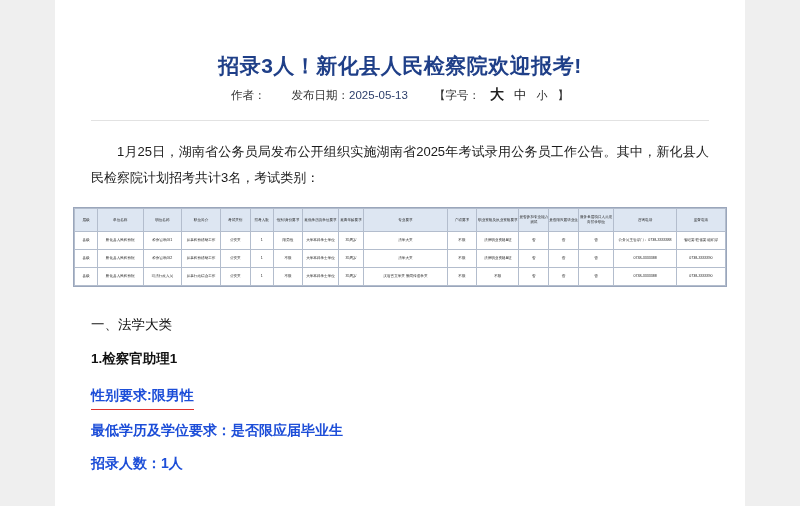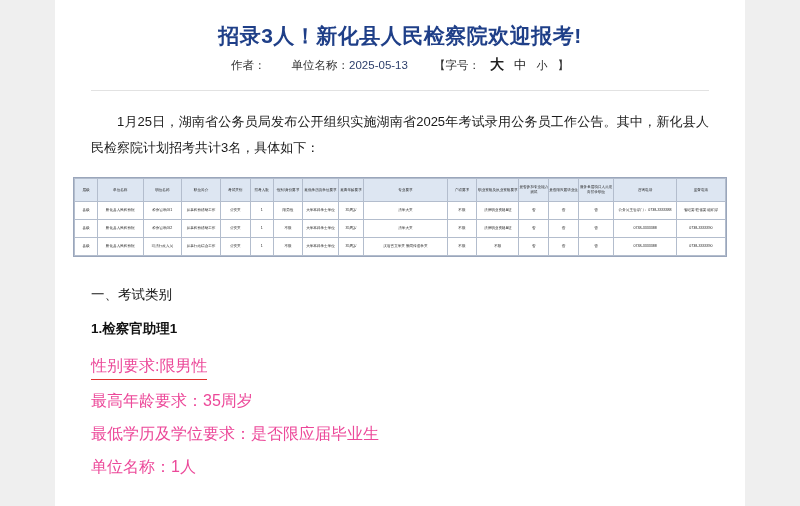--- a/index.html
+++ b/index.html
@@ -25,21 +25,21 @@
     top: 0;
     width: 690px;
     height: 506px;
     background: #ffffff;
   }
   .title {
     text-align: center;
     font-size: 21px;
     font-weight: bold;
     color: #1f3f88;
-    padding-top: 22px;
+    padding-top: 52px;
     letter-spacing: 0.5px;
   }
   .meta-bar {
     margin-top: 6px;
     text-align: center;
     font-size: 11.5px;
     color: #4c4c4c;
     display: flex;
     justify-content: center;
     align-items: center;
@@ -114,59 +114,60 @@
   }
   .sec-sub {
     margin: 10px 36px 12px 36px;
     font-size: 13.5px;
     font-weight: bold;
     color: #111;
     line-height: 24px;
   }
   .field-line {
     margin: 8px 36px 0 36px;
-    font-size: 16px;
-    color: #ec4899;
+    font-size: 14px;
+    color: #1d4ed8;
     line-height: 25px;
     position: relative;
     display: block;
+    font-weight: bold;
   }
   .field-line .underlined {
     display: inline-block;
     border-bottom: 1.6px solid #e0322e;
     padding-bottom: 1px;
   }
 </style>
 </head>
 <body>
 
 <div class="page">
   <div class="sheet">
 
     <div class="title">招录3人！新化县人民检察院欢迎报考!</div>
 
     <div class="meta-bar">
       <span class="meta-item">
         <span class="lbl">作者：</span><span class="val"></span>
       </span>
       <span class="meta-item">
-        <span class="lbl">单位名称：</span><span class="val">2025-05-13</span>
+        <span class="lbl">发布日期：</span><span class="val">2025-05-13</span>
       </span>
       <span class="meta-item fontsize-group">
         <span class="lbl">【字号：</span>
         <span class="fs-big">大</span>
         <span class="fs-mid">中</span>
         <span class="fs-small">小</span>
         <span class="lbl">】</span>
       </span>
     </div>
 
     <div class="divider"></div>
 
-    <p class="body-text"><span class="indent"></span><span>1月25日，湖南省公务员局发布公开组织实施湖南省2025年考试录用公务员工作公告。其中，新化县人民检察院计划招考共计3名，具体如下：</span></p>
+    <p class="body-text"><span class="indent"></span><span>1月25日，湖南省公务员局发布公开组织实施湖南省2025年考试录用公务员工作公告。其中，新化县人民检察院计划招考共计3名，考试类别：</span></p>
 
     <div class="table-wrap">
       <table class="rec">
         <thead>
           <tr id="thead-row">
               <th style="width: 3.2%;">层级</th>
               <th style="width: 6.5%;">单位名称</th>
               <th style="width: 5.5%;">职位名称</th>
               <th style="width: 5.5%;">职位简介</th>
               <th style="width: 4.2%;">考试类别</th>
@@ -243,22 +244,21 @@
               <td>否</td>
               <td>否</td>
               <td>0738-3333388</td>
               <td>0738-3333390</td>
             </tr>
           </tbody>
       </table>
     </div>
 
     <div id="sections-container">
-        <div class="sec-head">一、考试类别</div>
+        <div class="sec-head">一、法学大类</div>
         <div class="sec-sub">1.检察官助理1</div>
         <div class="field-line"><span class="underlined">性别要求:限男性</span></div>
-        <div class="field-line">最高年龄要求：35周岁</div>
         <div class="field-line">最低学历及学位要求：是否限应届毕业生</div>
-        <div class="field-line">单位名称：1人</div>
+        <div class="field-line">招录人数：1人</div>
       </div>
 
   </div>
 </div>
 
 </body></html>

